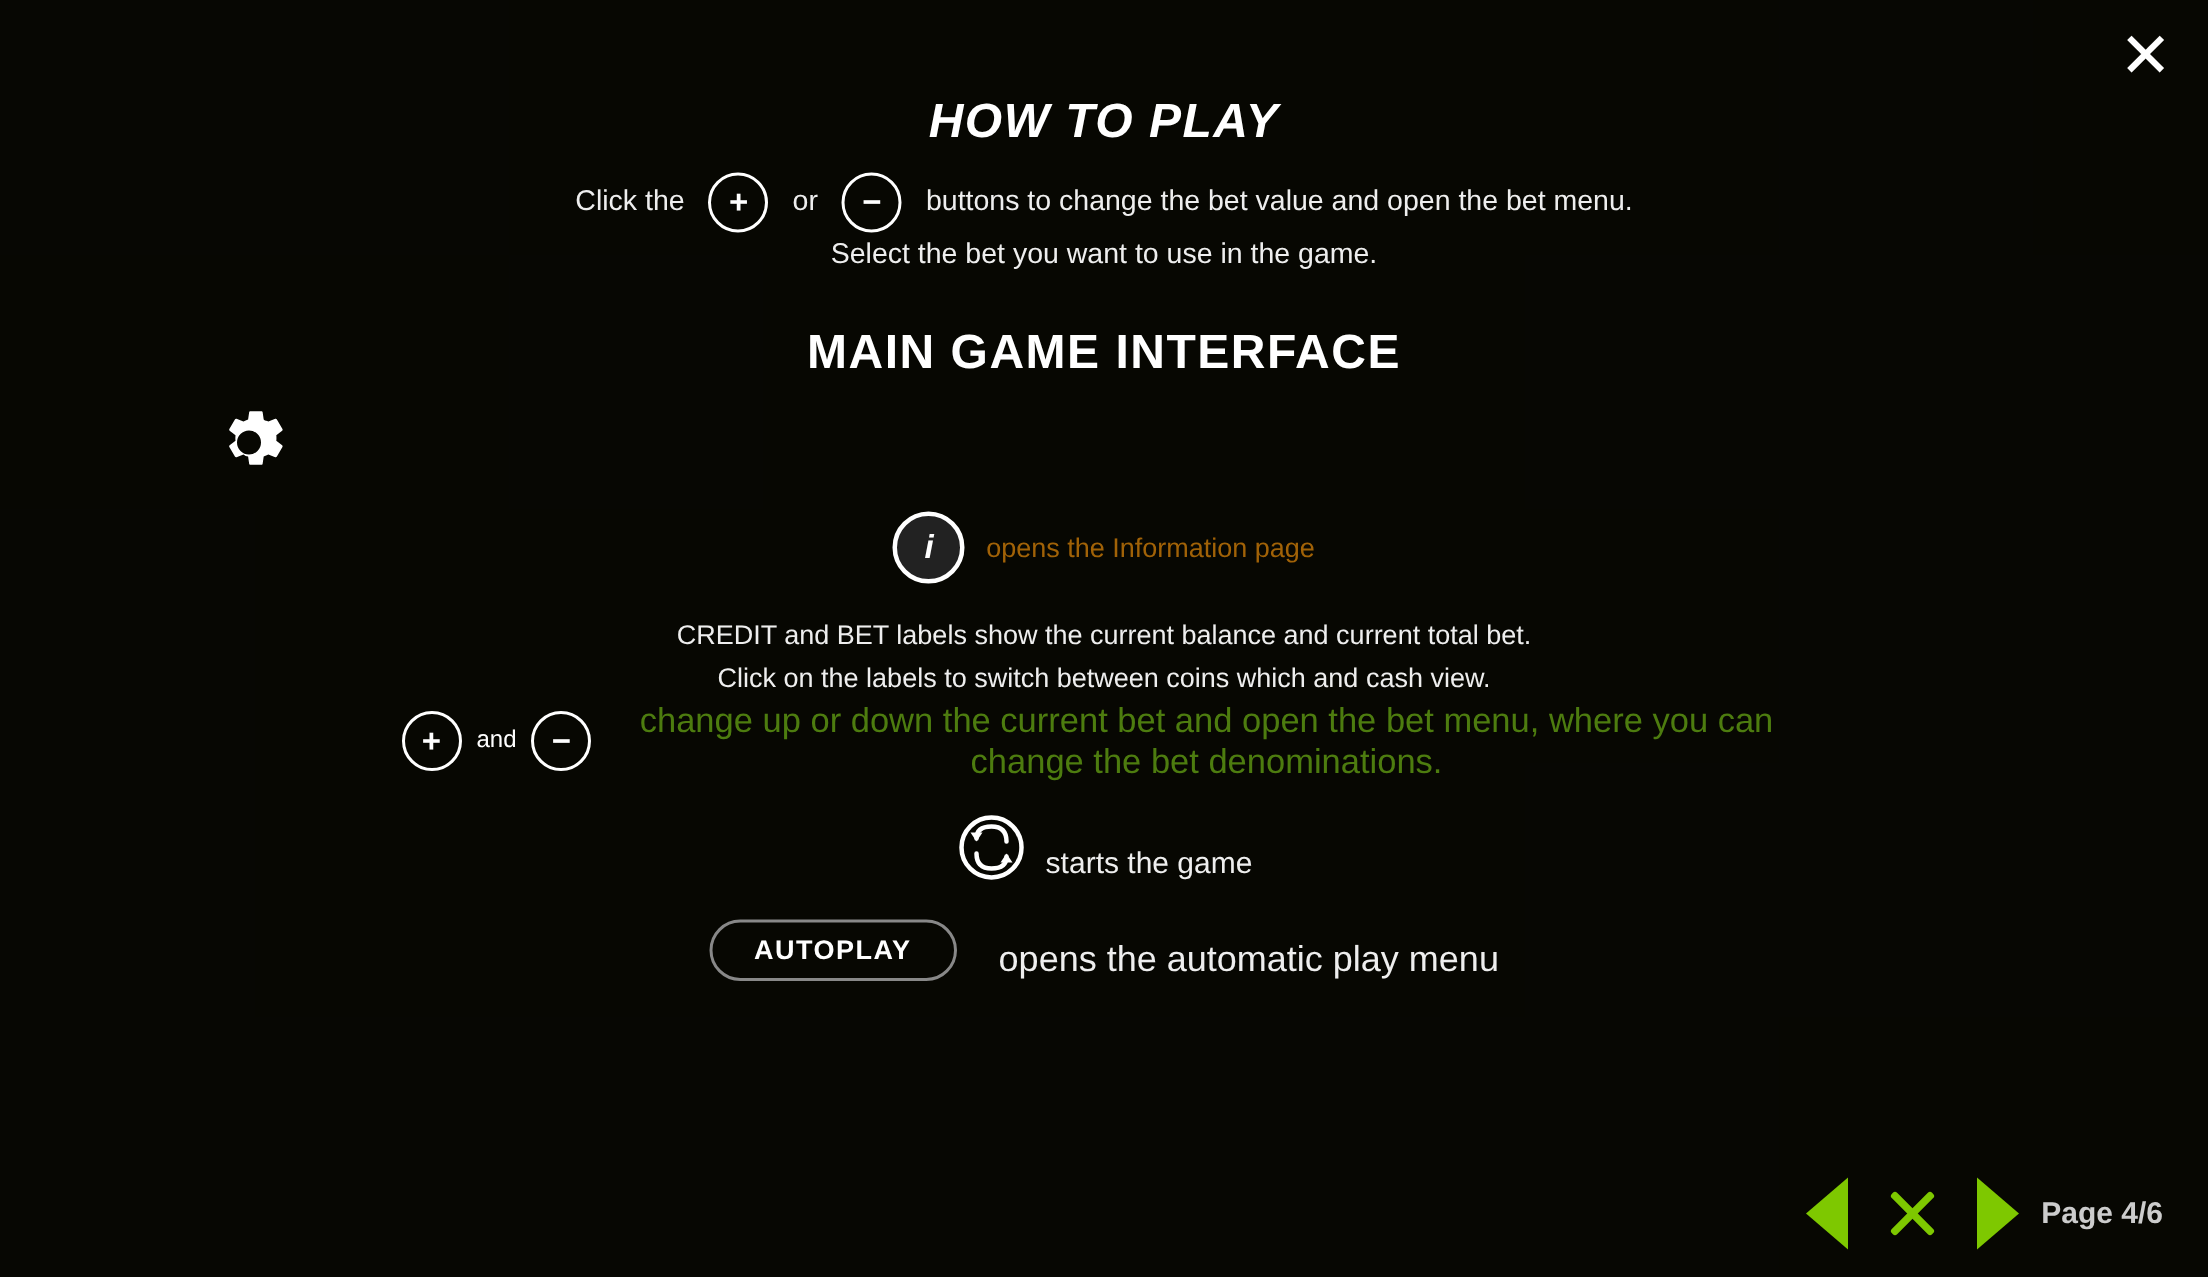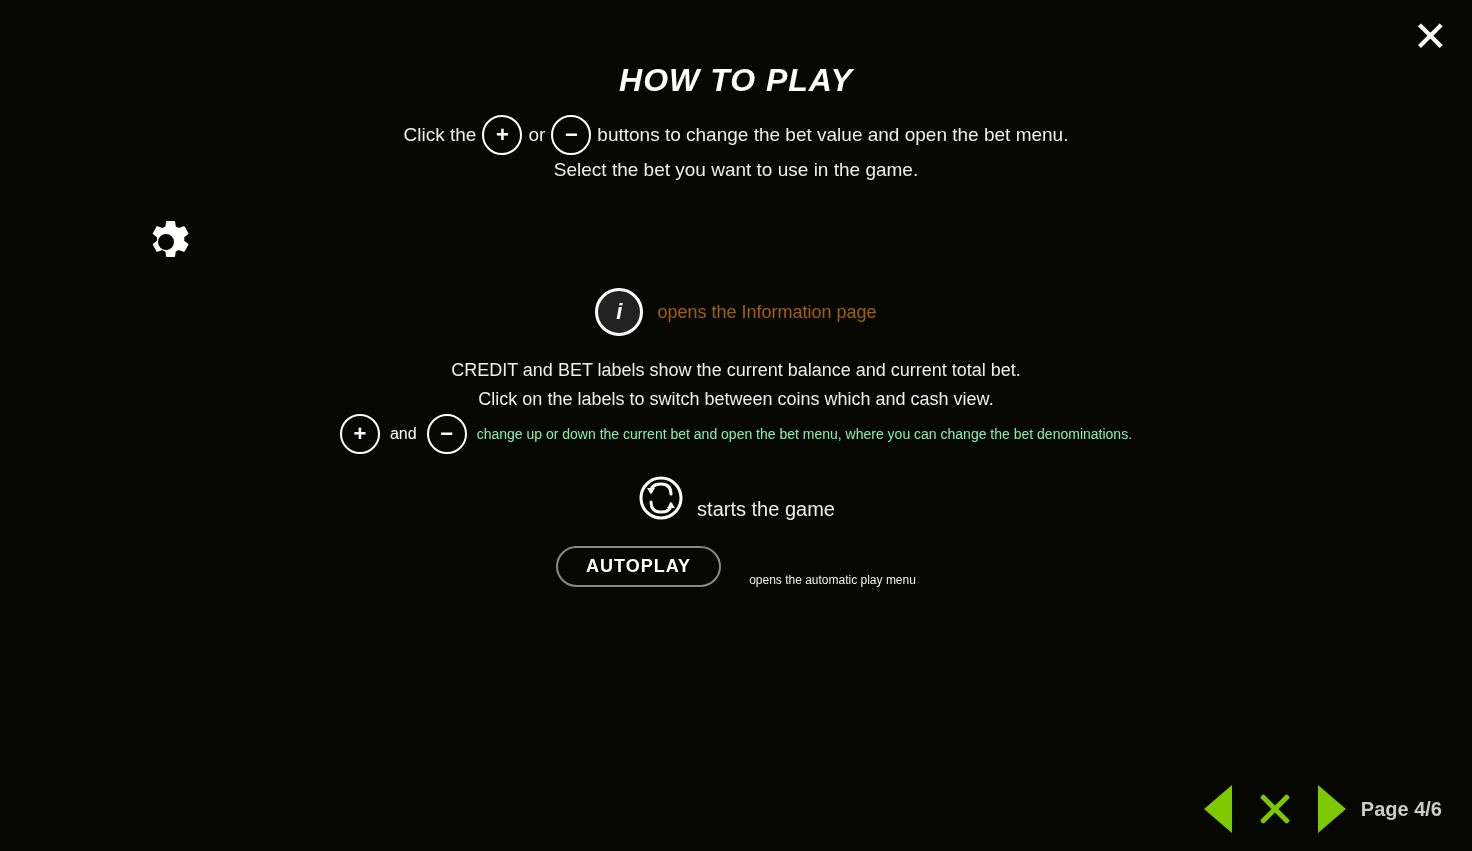--- a/index.html
+++ b/index.html
@@ -77,21 +77,21 @@
       color: #ffffff;
       vertical-align: middle;
       flex-shrink: 0;
       background: transparent;
     }
 
     .inline-icon-row {
       display: flex;
       align-items: center;
       justify-content: center;
-      gap: 6px;
+      gap: 16px;
     }
 
     .divider-space {
       height: 32px;
     }
 
     .main-game-section {
       width: 100%;
       display: flex;
       flex-direction: column;
@@ -155,22 +155,22 @@
     }
 
     .plus-minus-row {
       display: flex;
       align-items: center;
       gap: 10px;
       margin-bottom: 20px;
     }
 
     .plus-minus-text {
-      font-size: 14px;
-      color: #86efac;
+      font-size: 23px;
+      color: #4d7c0f;
       text-align: center;
       max-width: 800px;
     }
 
     .spin-row {
       display: flex;
       align-items: center;
       gap: 12px;
       margin-bottom: 24px;
     }
@@ -198,21 +198,21 @@
       border-radius: 24px;
       padding: 8px 28px;
       font-size: 18px;
       font-weight: bold;
       color: #ffffff;
       background: transparent;
       letter-spacing: 1px;
     }
 
     .autoplay-text {
-      font-size: 12px;
+      font-size: 24px;
       color: #eeeeee;
     }
 
     .bottom-bar {
       position: absolute;
       bottom: 0;
       left: 0;
       right: 0;
       display: flex;
       align-items: center;
@@ -305,20 +305,21 @@
       <span>or</span>
       <span class="circle-btn">−</span>
       <span>buttons to change the bet value and open the bet menu.</span>
     </div>
     <div>Select the bet you want to use in the game.</div>
   </div>
 
   <div class="divider-space"></div>
 
   <div class="main-game-section">
+    <div class="section-title">MAIN GAME INTERFACE</div>
 
     <div class="settings-row">
       <svg class="gear-icon" viewBox="0 0 52 52" fill="white" xmlns="http://www.w3.org/2000/svg">
         <path d="M26 34a8 8 0 1 1 0-16 8 8 0 0 1 0 16zm18.2-9.2c.1-.6.1-1.1.1-1.8s0-1.2-.1-1.8l3.9-3c.4-.3.4-.8.2-1.2l-3.7-6.4c-.2-.4-.7-.5-1.1-.4l-4.6 1.8c-1-.7-2-.3-3.1-1.4l-.7-4.8c0-.4-.4-.7-.8-.7h-7.4c-.4 0-.8.3-.8.7l-.7 4.8c-1.1.4-2.1 1-3.1 1.4l-4.6-1.8c-.4-.1-.9 0-1.1.4l-3.7 6.4c-.2.4-.1.9.2 1.2l3.9 3c0 .6-.1 1.2-.1 1.8s0 1.2.1 1.8l-3.9 3c-.4.3-.4.8-.2 1.2l3.7 6.4c.2.4.7.5 1.1.4l4.6-1.8c1 .7 2 1.3 3.1 1.4l.7 4.8c.1.4.4.7.8.7h7.4c.4 0 .8-.3.8-.7l.7-4.8c1.1-.4 2.1-1 3.1-1.4l4.6 1.8c.4.1.9 0 1.1-.4l3.7-6.4c.2-.4.1-.9-.2-1.2l-3.9-3z"></path>
       </svg>
     </div>
 
     <div class="info-row">
       <div class="info-circle">
           <i>i</i>

